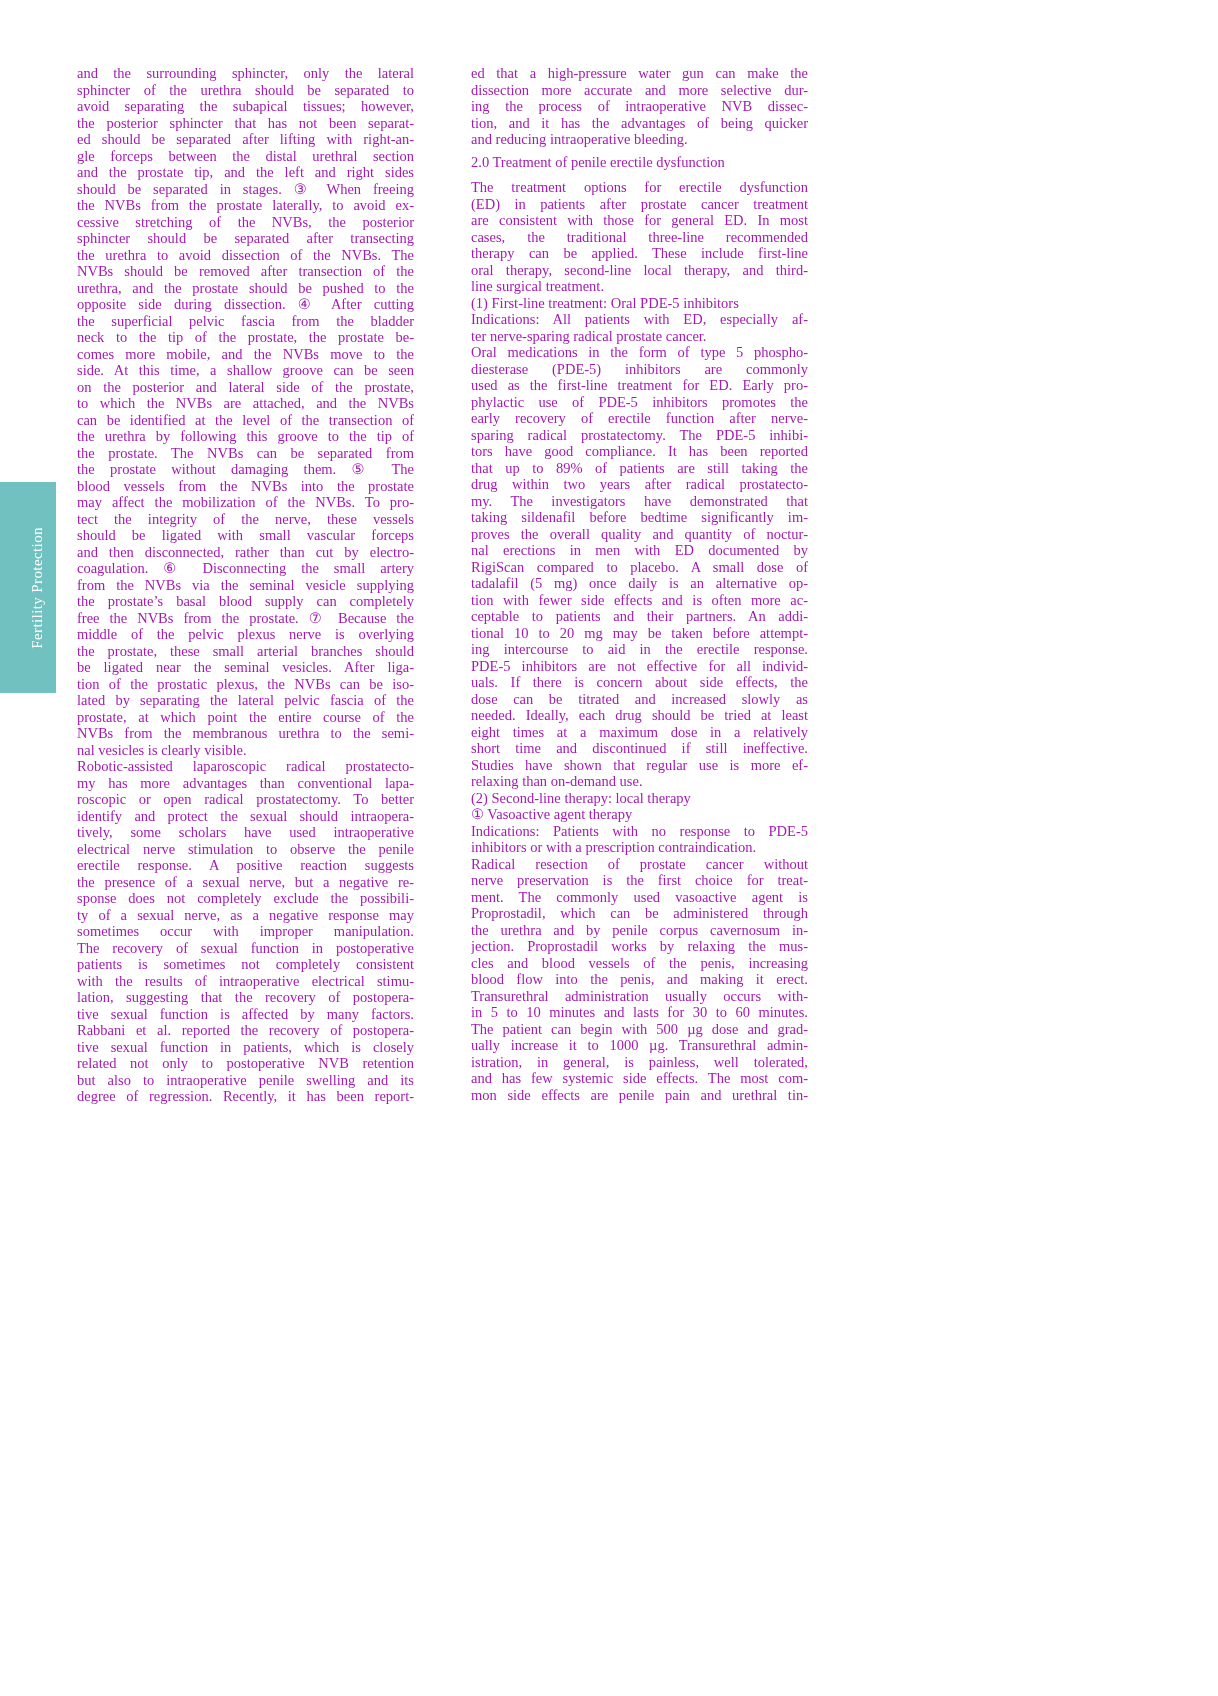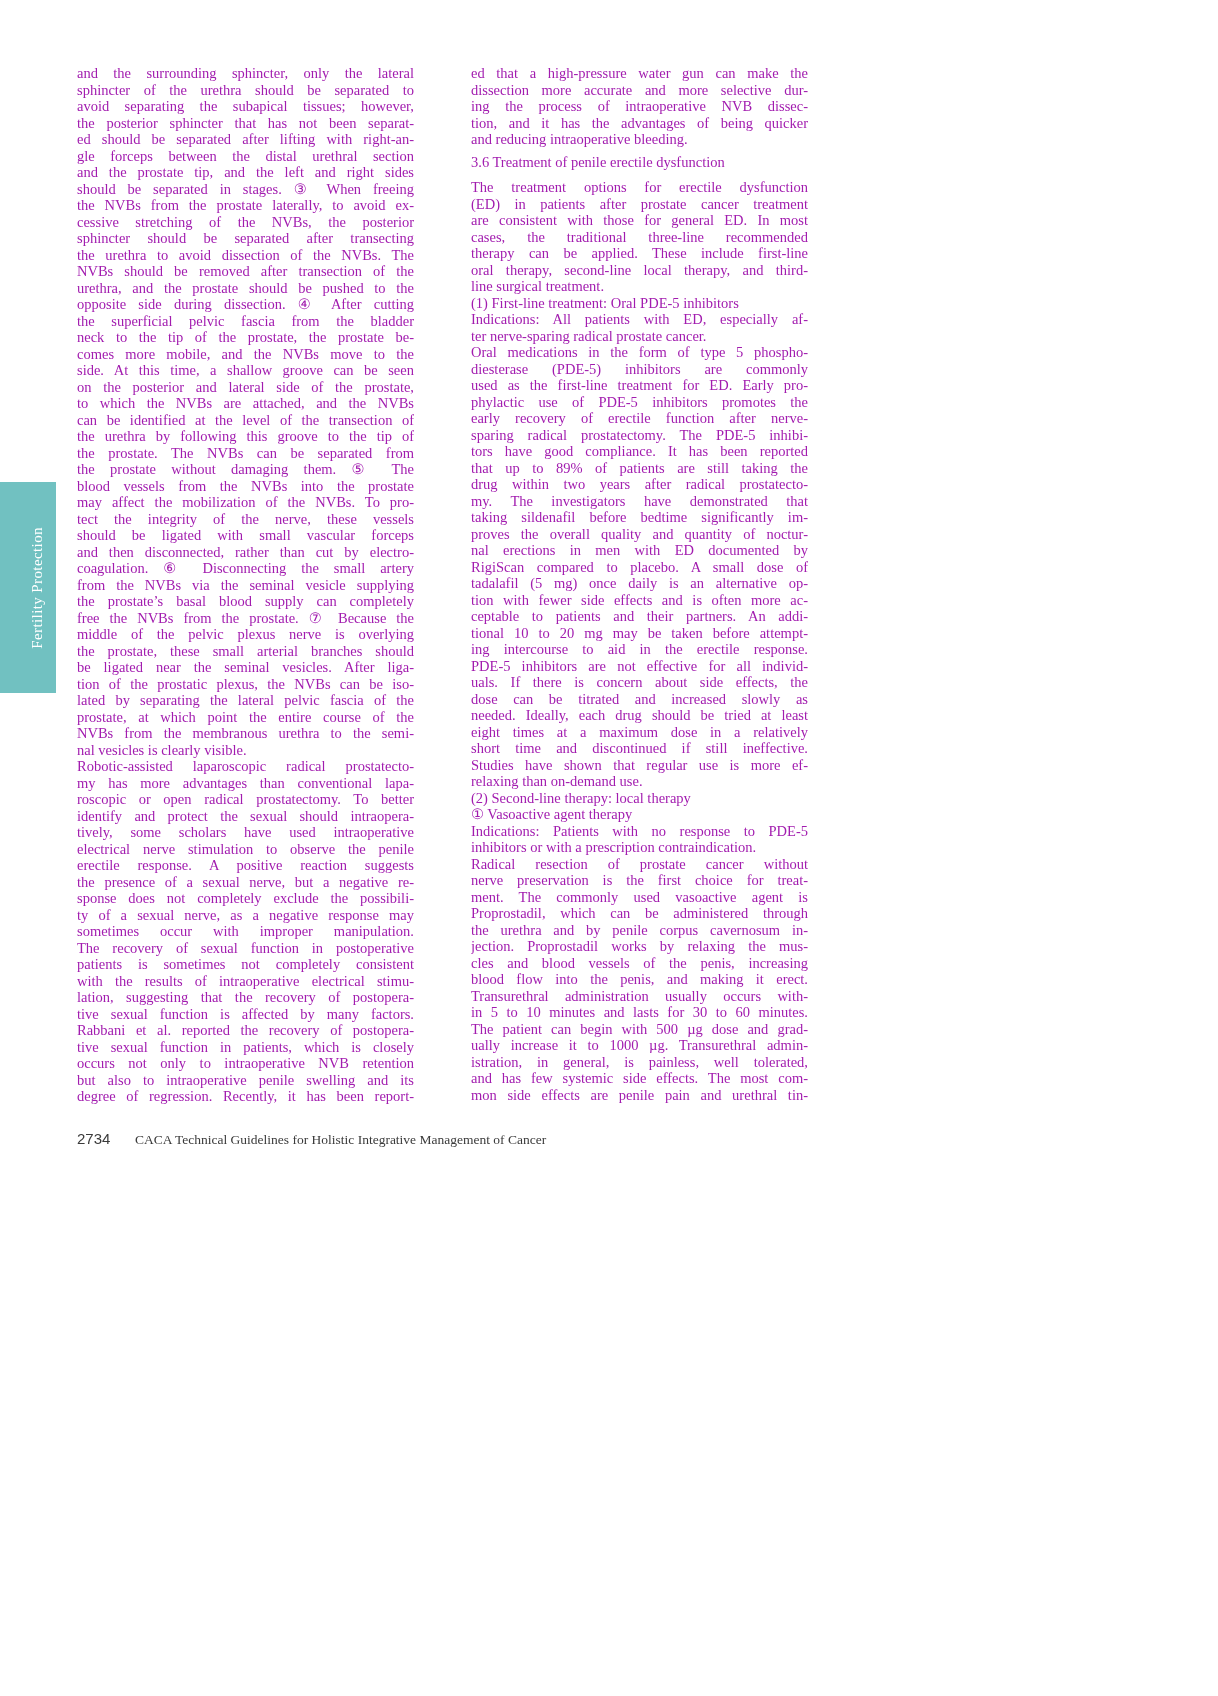--- a/index.html
+++ b/index.html
@@ -135,32 +135,32 @@
       <div class="line">sponse does not completely exclude the possibili-</div>
       <div class="line">ty of a sexual nerve, as a negative response may</div>
       <div class="line">sometimes occur with improper manipulation.</div>
       <div class="line">The recovery of sexual function in postoperative</div>
       <div class="line">patients is sometimes not completely consistent</div>
       <div class="line">with the results of intraoperative electrical stimu-</div>
       <div class="line">lation, suggesting that the recovery of postopera-</div>
       <div class="line">tive sexual function is affected by many factors.</div>
       <div class="line">Rabbani et al. reported the recovery of postopera-</div>
       <div class="line">tive sexual function in patients, which is closely</div>
-      <div class="line">occurs not only to intraoperative NVB retention</div>
+      <div class="line">related not only to postoperative NVB retention</div>
       <div class="line">but also to intraoperative penile swelling and its</div>
       <div class="line">degree of regression. Recently, it has been report-</div>
     </div>
 
   <div id="col-right" class="col">
       <div class="line">ed that a high-pressure water gun can make the</div>
       <div class="line">dissection more accurate and more selective dur-</div>
       <div class="line">ing the process of intraoperative NVB dissec-</div>
       <div class="line">tion, and it has the advantages of being quicker</div>
       <div class="line plain">and reducing intraoperative bleeding.</div>
-      <div class="line heading plain">3.6 Treatment of penile erectile dysfunction</div>
+      <div class="line heading plain">2.0 Treatment of penile erectile dysfunction</div>
       <div class="line">The treatment options for erectile dysfunction</div>
       <div class="line">(ED) in patients after prostate cancer treatment</div>
       <div class="line">are consistent with those for general ED. In most</div>
       <div class="line">cases, the traditional three-line recommended</div>
       <div class="line">therapy can be applied. These include first-line</div>
       <div class="line">oral therapy, second-line local therapy, and third-</div>
       <div class="line plain">line surgical treatment.</div>
       <div class="line plain">(1) First-line treatment: Oral PDE-5 inhibitors</div>
       <div class="line">Indications: All patients with ED, especially af-</div>
       <div class="line plain">ter nerve-sparing radical prostate cancer.</div>
@@ -205,18 +205,14 @@
       <div class="line">blood flow into the penis, and making it erect.</div>
       <div class="line">Transurethral administration usually occurs with-</div>
       <div class="line">in 5 to 10 minutes and lasts for 30 to 60 minutes.</div>
       <div class="line">The patient can begin with 500 µg dose and grad-</div>
       <div class="line">ually increase it to 1000 µg. Transurethral admin-</div>
       <div class="line">istration, in general, is painless, well tolerated,</div>
       <div class="line">and has few systemic side effects. The most com-</div>
       <div class="line">mon side effects are penile pain and urethral tin-</div>
     </div>
 
-  <div class="footer">
-    <span class="page-num">2734</span>
-    <span class="footer-title">CACA Technical Guidelines for Holistic Integrative Management of Cancer</span>
-  </div>
 
 </div>
 
 </body></html>

